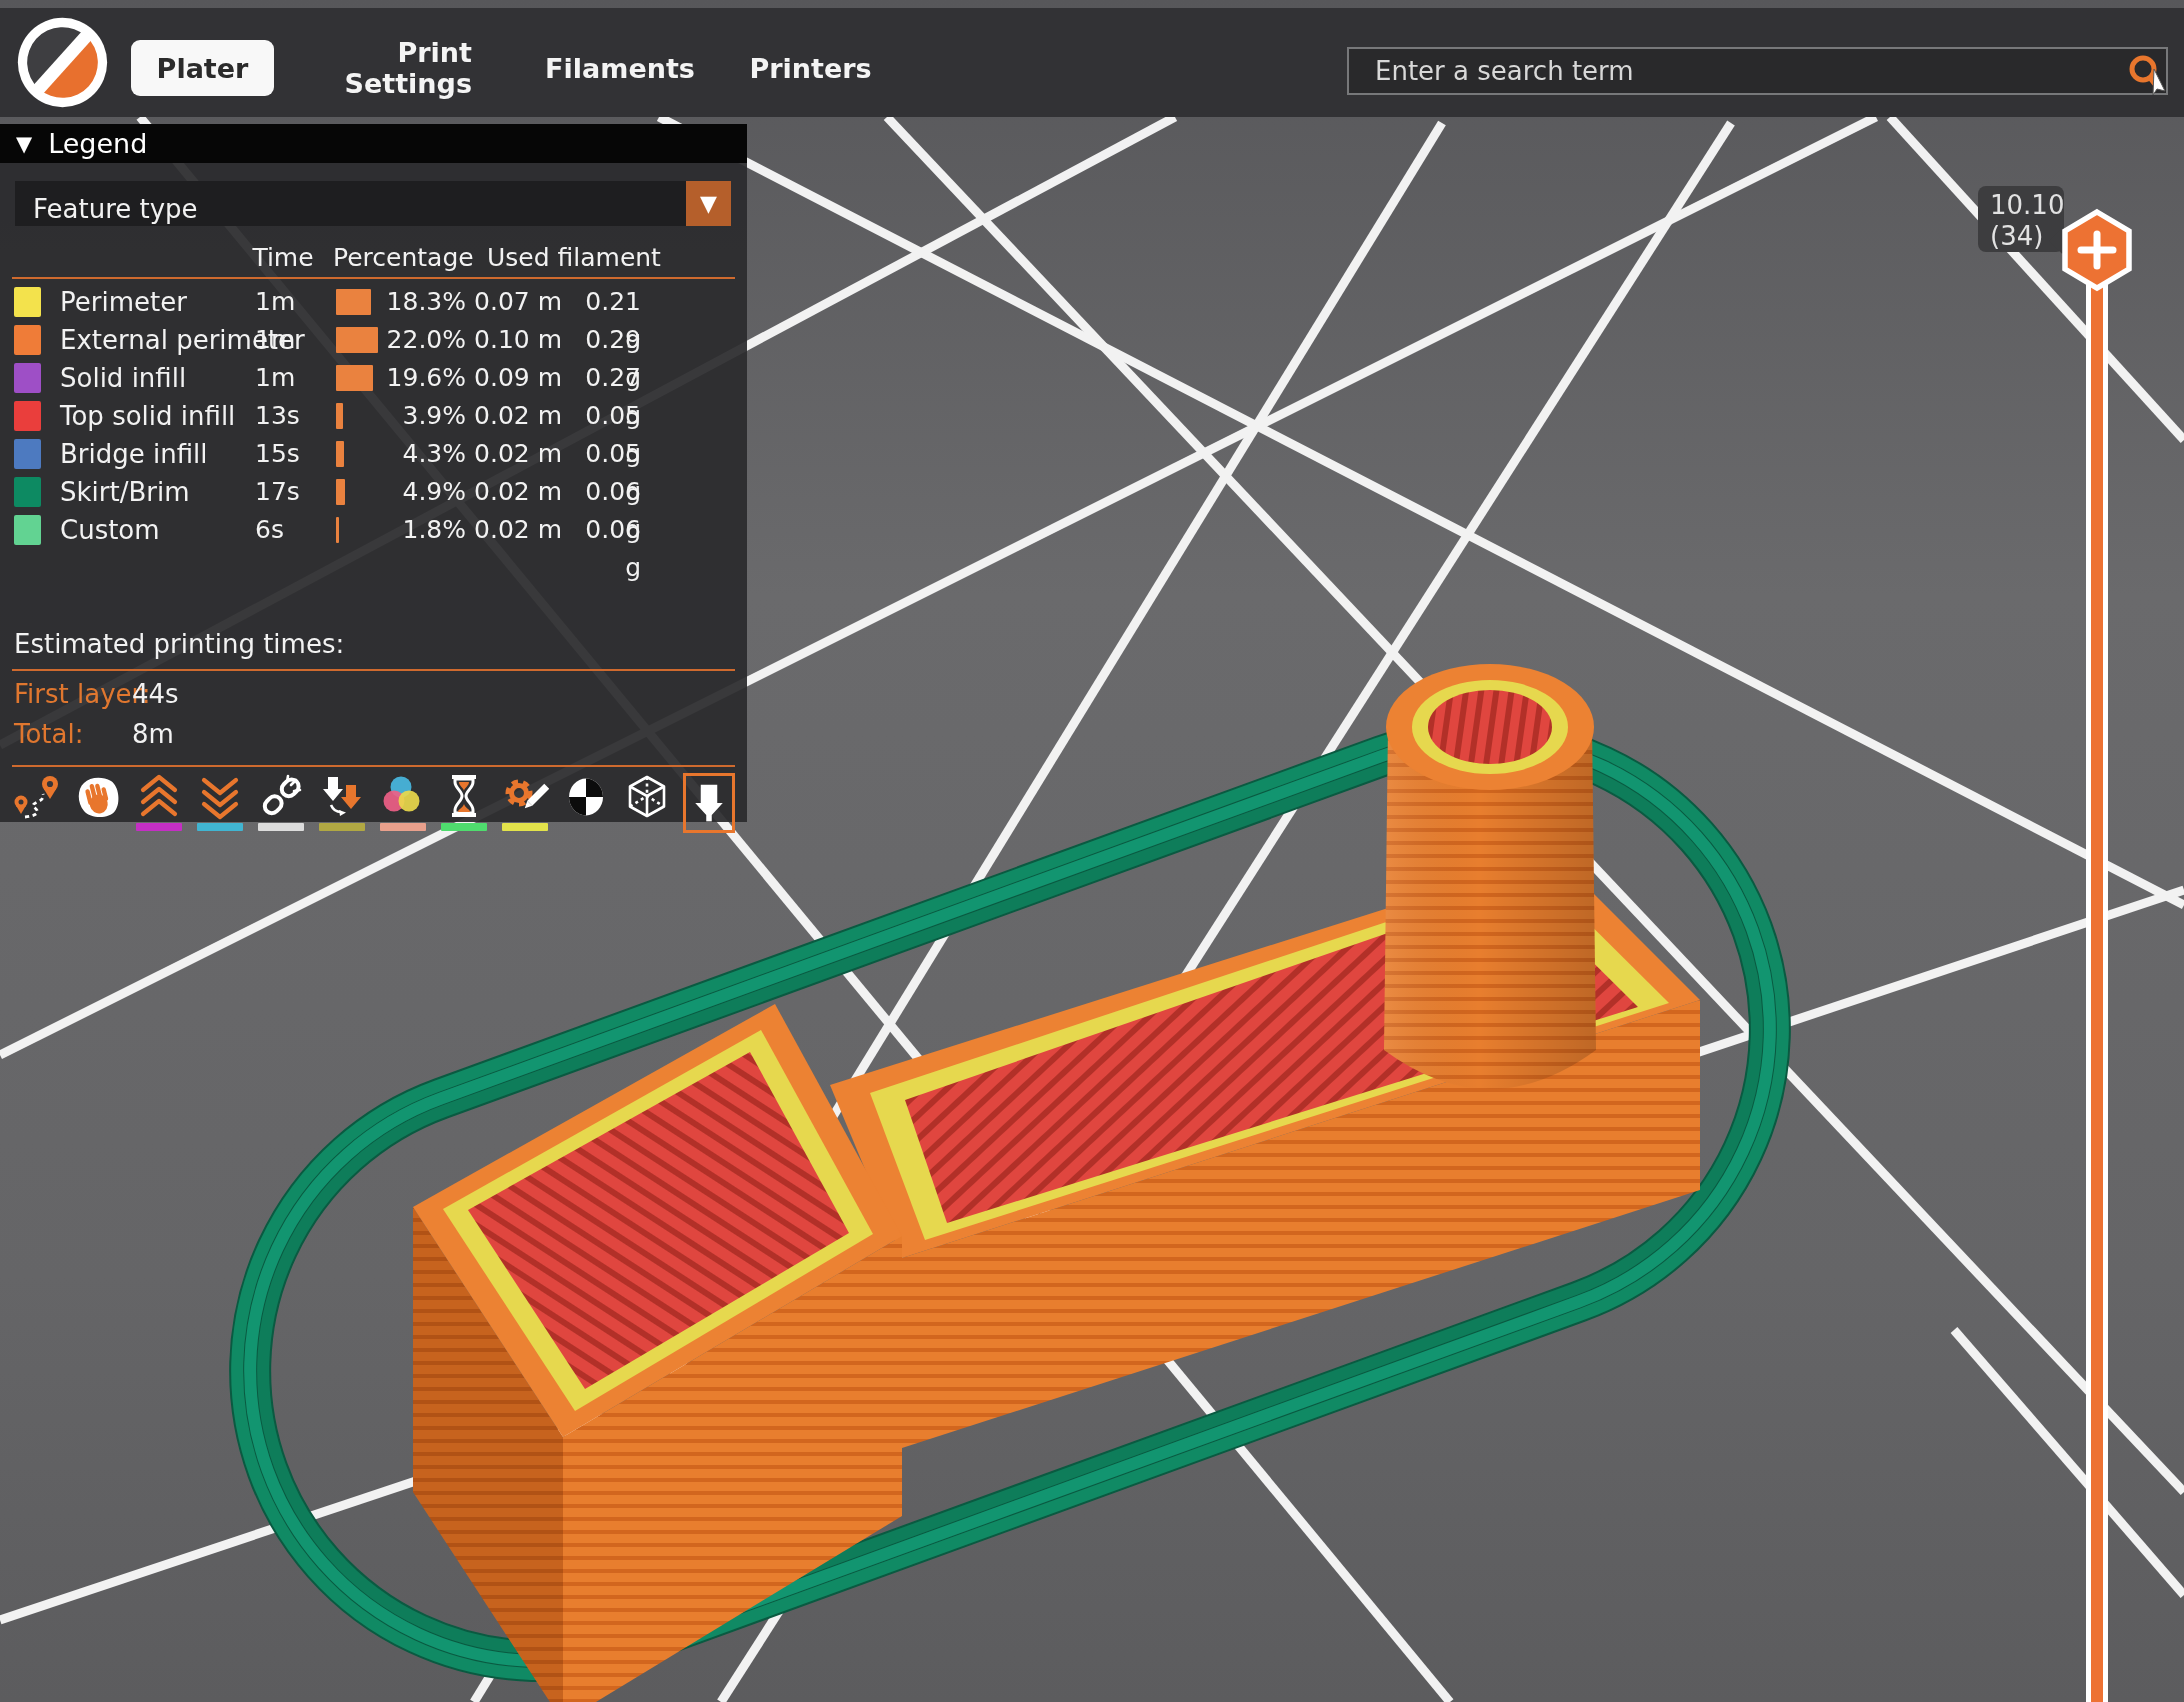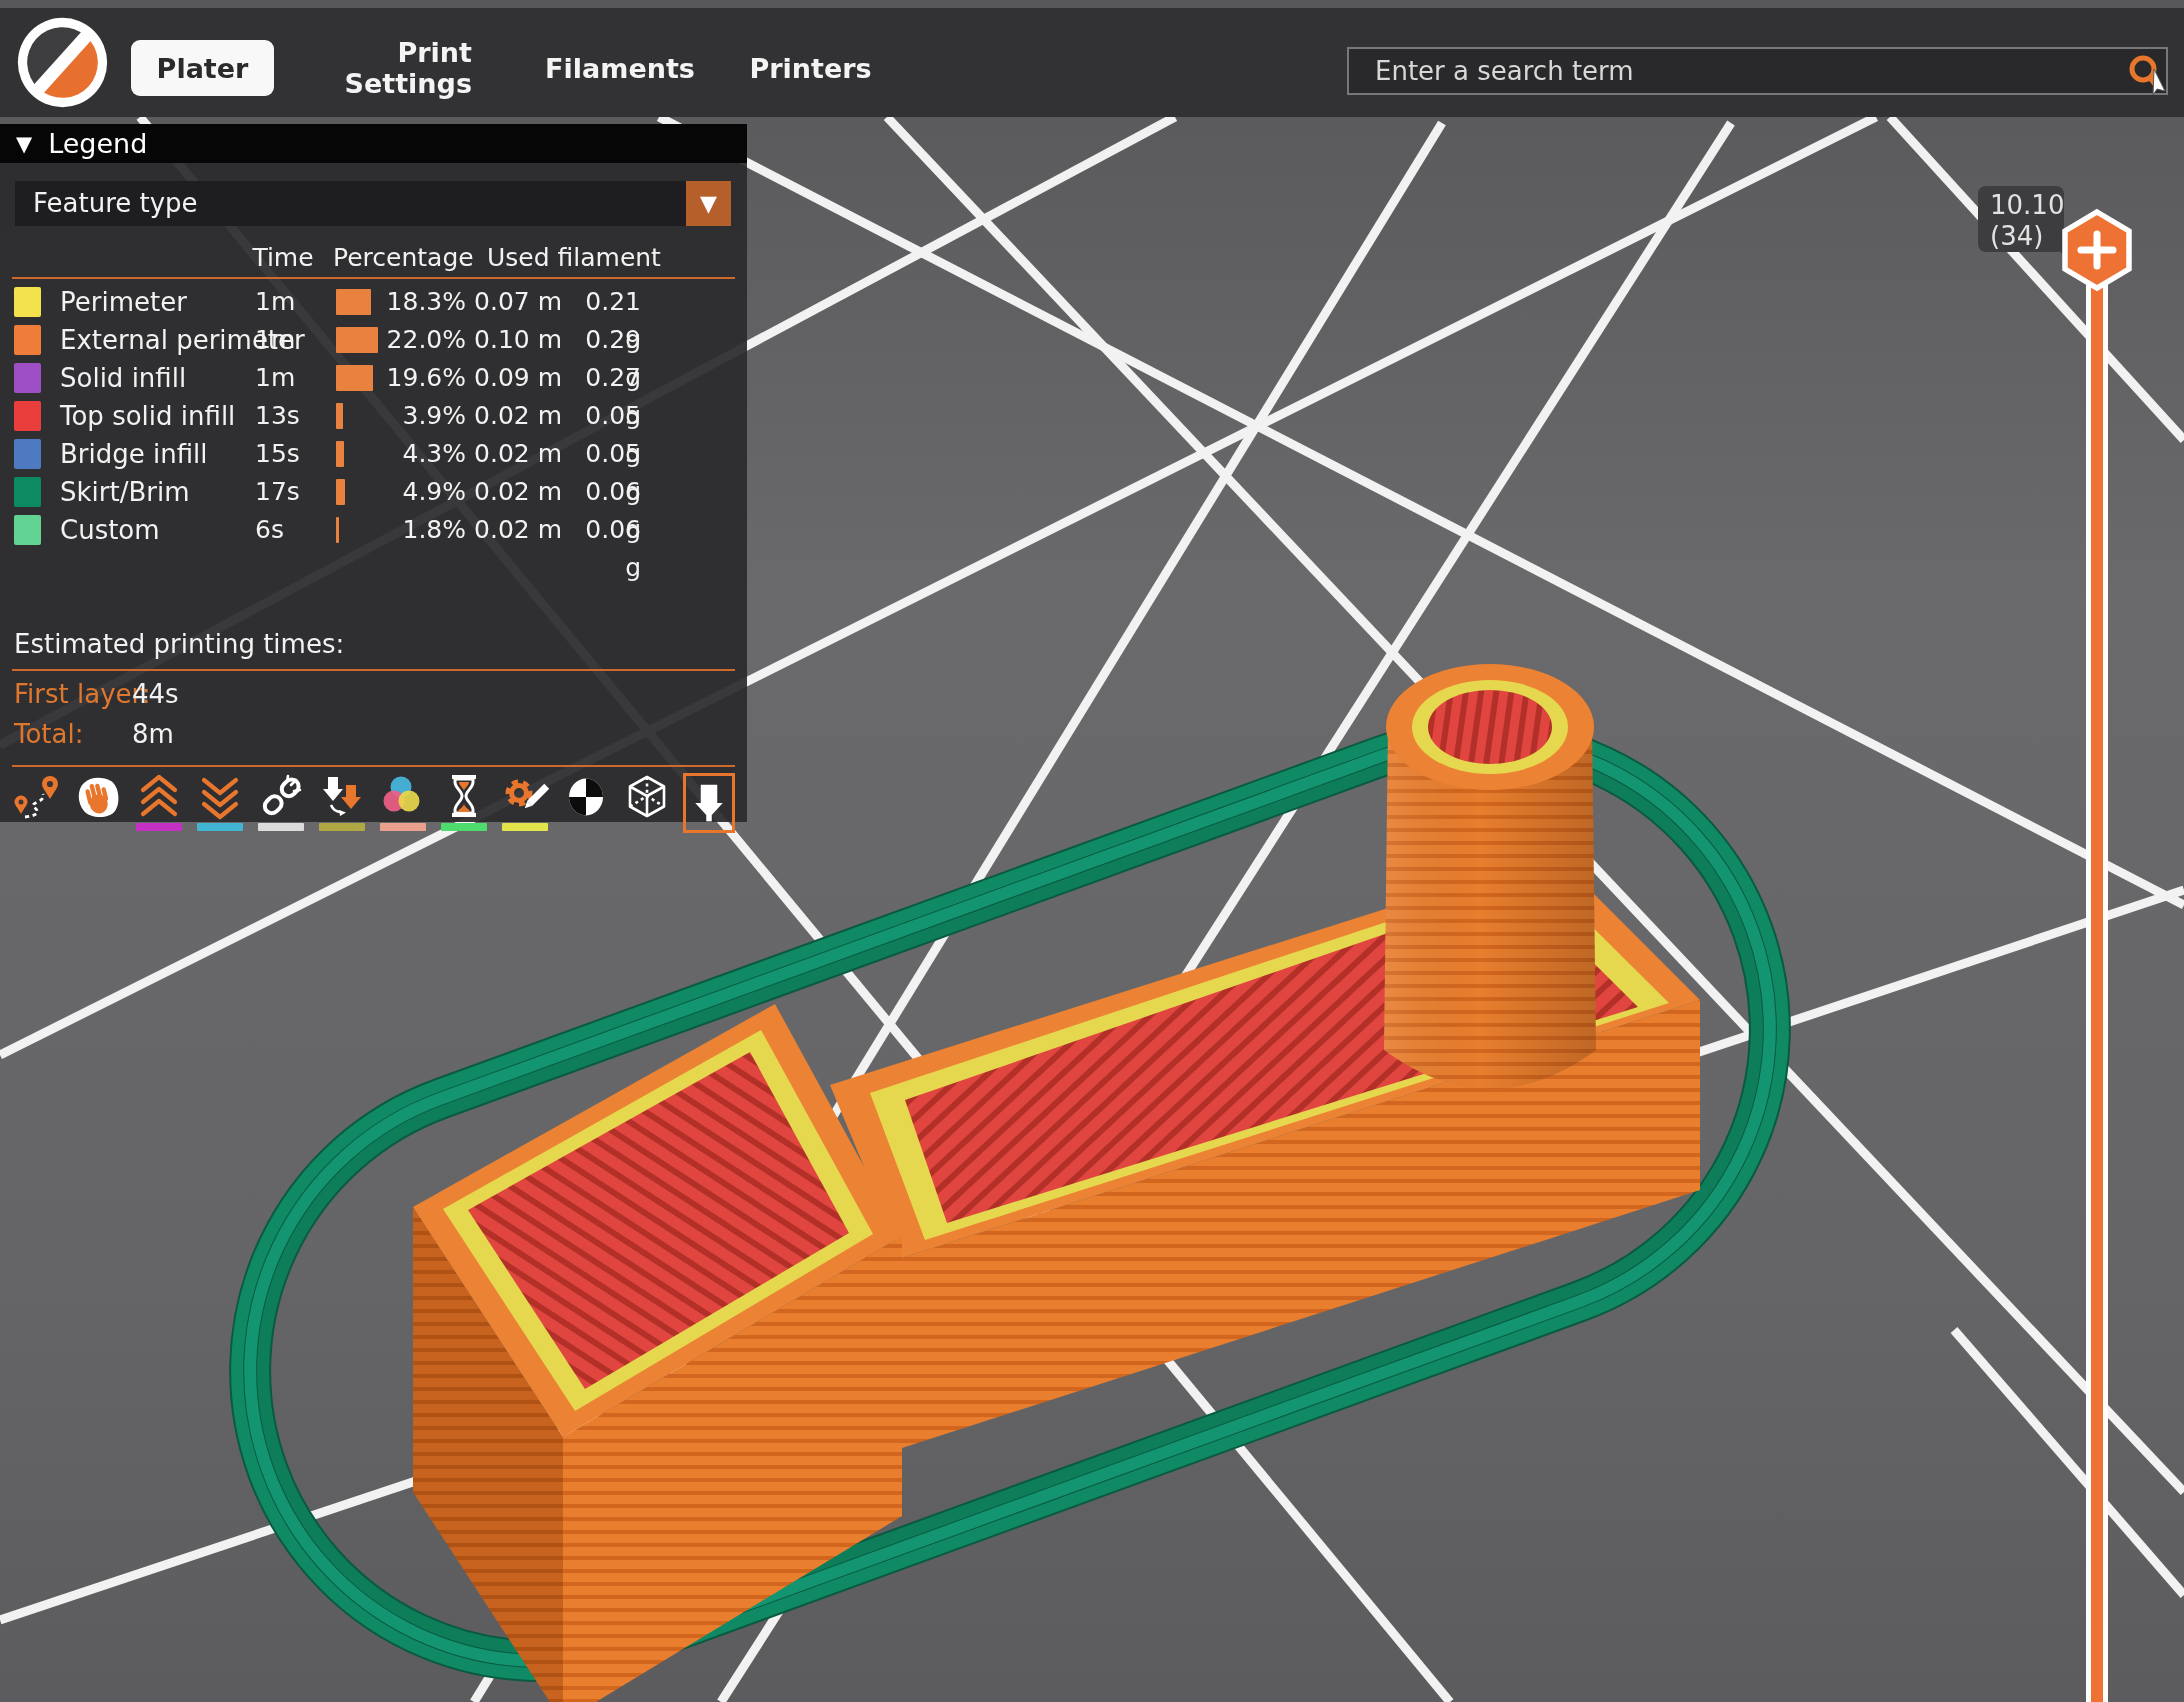--- a/index.html
+++ b/index.html
@@ -24,21 +24,21 @@
 
   
   .legend{position:absolute;left:0;top:124px;width:747px;height:698px;z-index:5;}
   .legend-header{position:absolute;left:0;top:0;width:100%;height:39px;background:#060606;
                  display:flex;align-items:center;}
   .legend-caret{margin:0 0 0 16px;font-size:21px;color:#fff;}
   .legend-title{margin-left:16px;font-size:27px;color:#fff;}
   .legend-body{position:absolute;left:0;top:39px;width:100%;height:659px;background:rgba(43,43,45,0.93);}
 
   .ft-select{position:absolute;left:15px;top:18px;width:716px;height:45px;background:#1e1e20;}
-  .ft-label{position:absolute;left:18px;top:0;height:53px;line-height:45px;font-size:26px;color:#f2f2f2;}
+  .ft-label{position:absolute;left:18px;top:6px;height:53px;line-height:45px;font-size:26px;color:#f2f2f2;}
   .ft-btn{position:absolute;right:0;top:0;width:45px;height:45px;background:#b55f2b;display:flex;
           align-items:center;justify-content:center;color:#fff;font-size:22px;}
 
   .col-head{position:absolute;top:80px;left:0;width:100%;height:34px;font-size:25px;color:#f2f2f2;}
   .ch-time{position:absolute;left:248px;width:70px;text-align:center;}
   .ch-pct{position:absolute;left:333px;}
   .ch-used{position:absolute;left:487px;}
   .rule{position:absolute;left:12px;width:723px;height:0;border-top:2px solid #cf6a2e;}
 
   .rows{position:absolute;left:0;top:120px;width:100%;}

